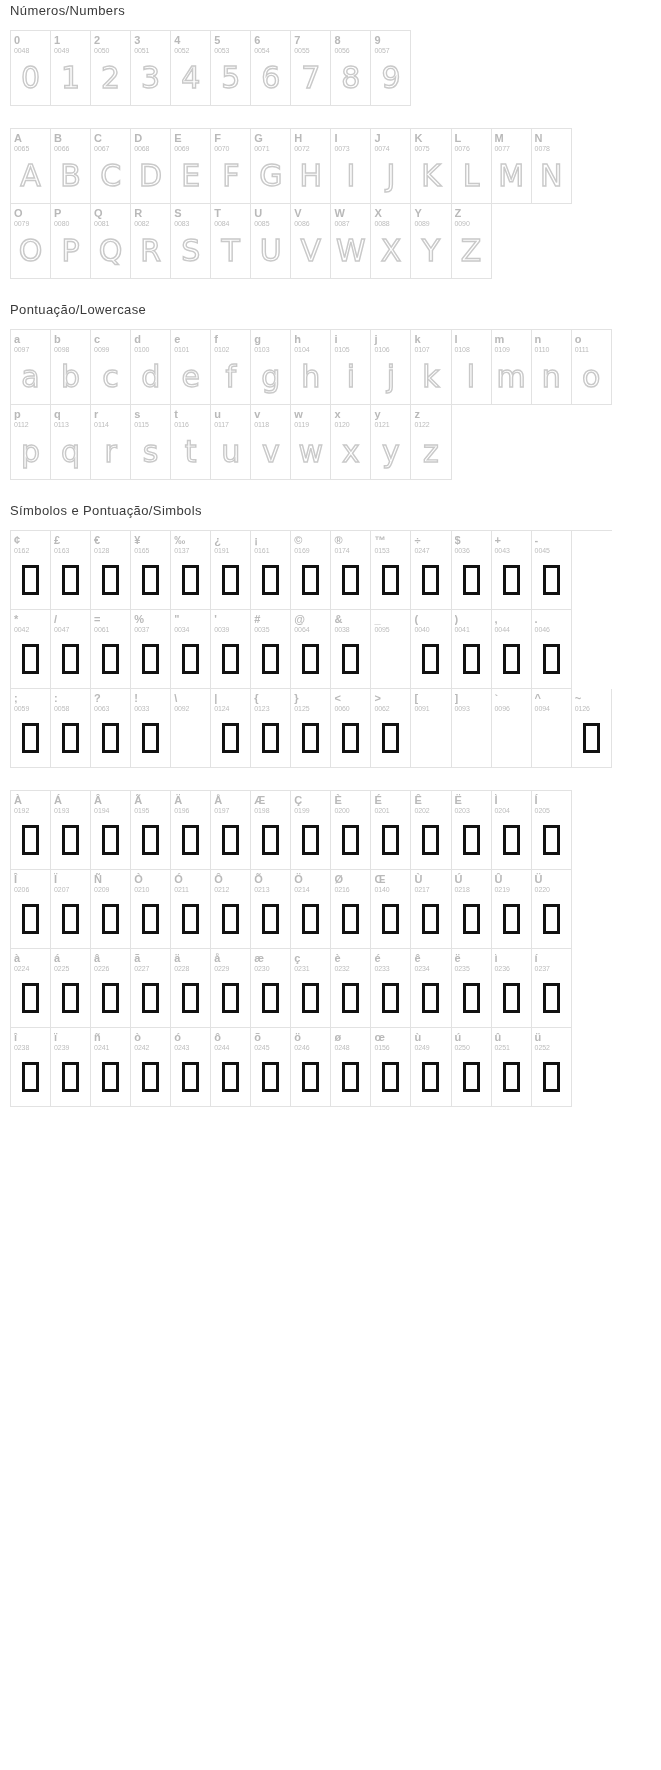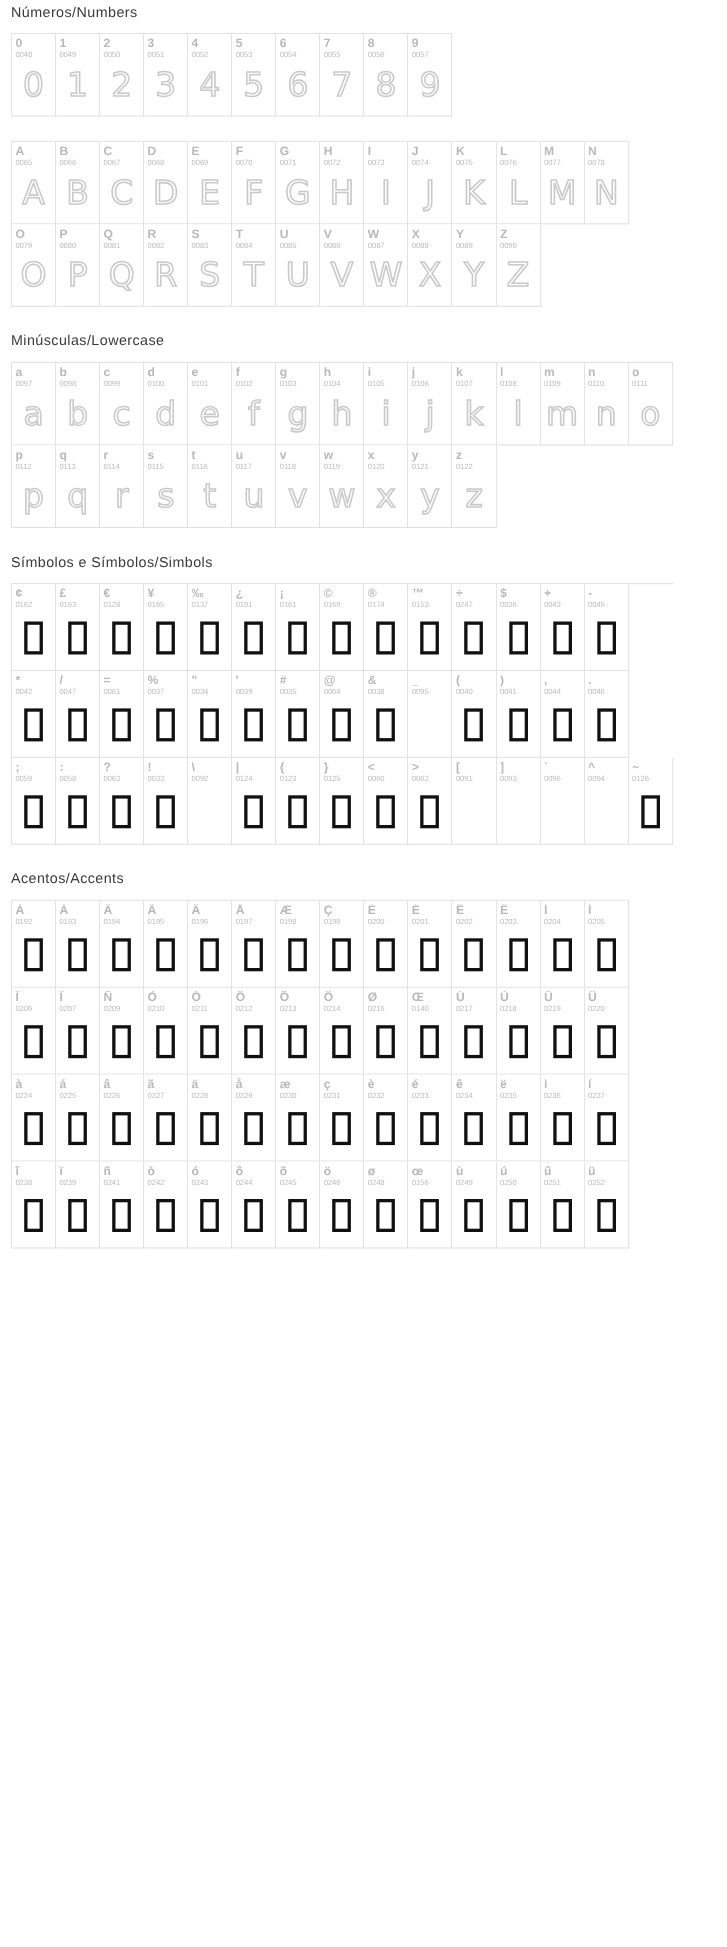--- a/index.html
+++ b/index.html
@@ -436,21 +436,21 @@
             <div class="cell dotted">
               <div class="meta">
                 <span class="ch">Z</span>
                 <span class="code">0090</span>
               </div>
               <div class="glyph">
                 <span class="tr">Z</span>
               </div>
             </div>
           </div></div></div>
-      <div class="section"><div class="section-title">Minúsculas/Lowercase</div><div class="grid-wrap"><div class="grid-row">
+      <div class="section"><div class="section-title">Pontuação/Lowercase</div><div class="grid-wrap"><div class="grid-row">
             <div class="cell dotted">
               <div class="meta">
                 <span class="ch">a</span>
                 <span class="code">0097</span>
               </div>
               <div class="glyph">
                 <span class="tr">a</span>
               </div>
             </div>
             <div class="cell dotted">
@@ -673,21 +673,21 @@
             <div class="cell dotted">
               <div class="meta">
                 <span class="ch">z</span>
                 <span class="code">0122</span>
               </div>
               <div class="glyph">
                 <span class="tr">z</span>
               </div>
             </div>
           </div></div></div>
-      <div class="section"><div class="section-title">Símbolos e Símbolos/Simbols</div><div class="grid-wrap symbols"><div class="grid-row">
+      <div class="section"><div class="section-title">Símbolos e Pontuação/Simbols</div><div class="grid-wrap symbols"><div class="grid-row">
             <div class="cell tofu">
               <div class="meta">
                 <span class="ch">¢</span>
                 <span class="code">0162</span>
               </div>
               <div class="glyph">
                 <span class="tofu-box"></span>
               </div>
             </div>
             <div class="cell tofu">
@@ -1052,21 +1052,21 @@
             <div class="cell tofu">
               <div class="meta">
                 <span class="ch">~</span>
                 <span class="code">0126</span>
               </div>
               <div class="glyph">
                 <span class="tofu-box"></span>
               </div>
             </div>
           </div></div></div>
-      <div class="section"><div class="section-title">Acentos/Accents</div><div class="grid-wrap symbols"><div class="grid-row">
+      <div class="section"><div class="grid-wrap symbols"><div class="grid-row">
             <div class="cell tofu">
               <div class="meta">
                 <span class="ch">À</span>
                 <span class="code">0192</span>
               </div>
               <div class="glyph">
                 <span class="tofu-box"></span>
               </div>
             </div>
             <div class="cell tofu">

